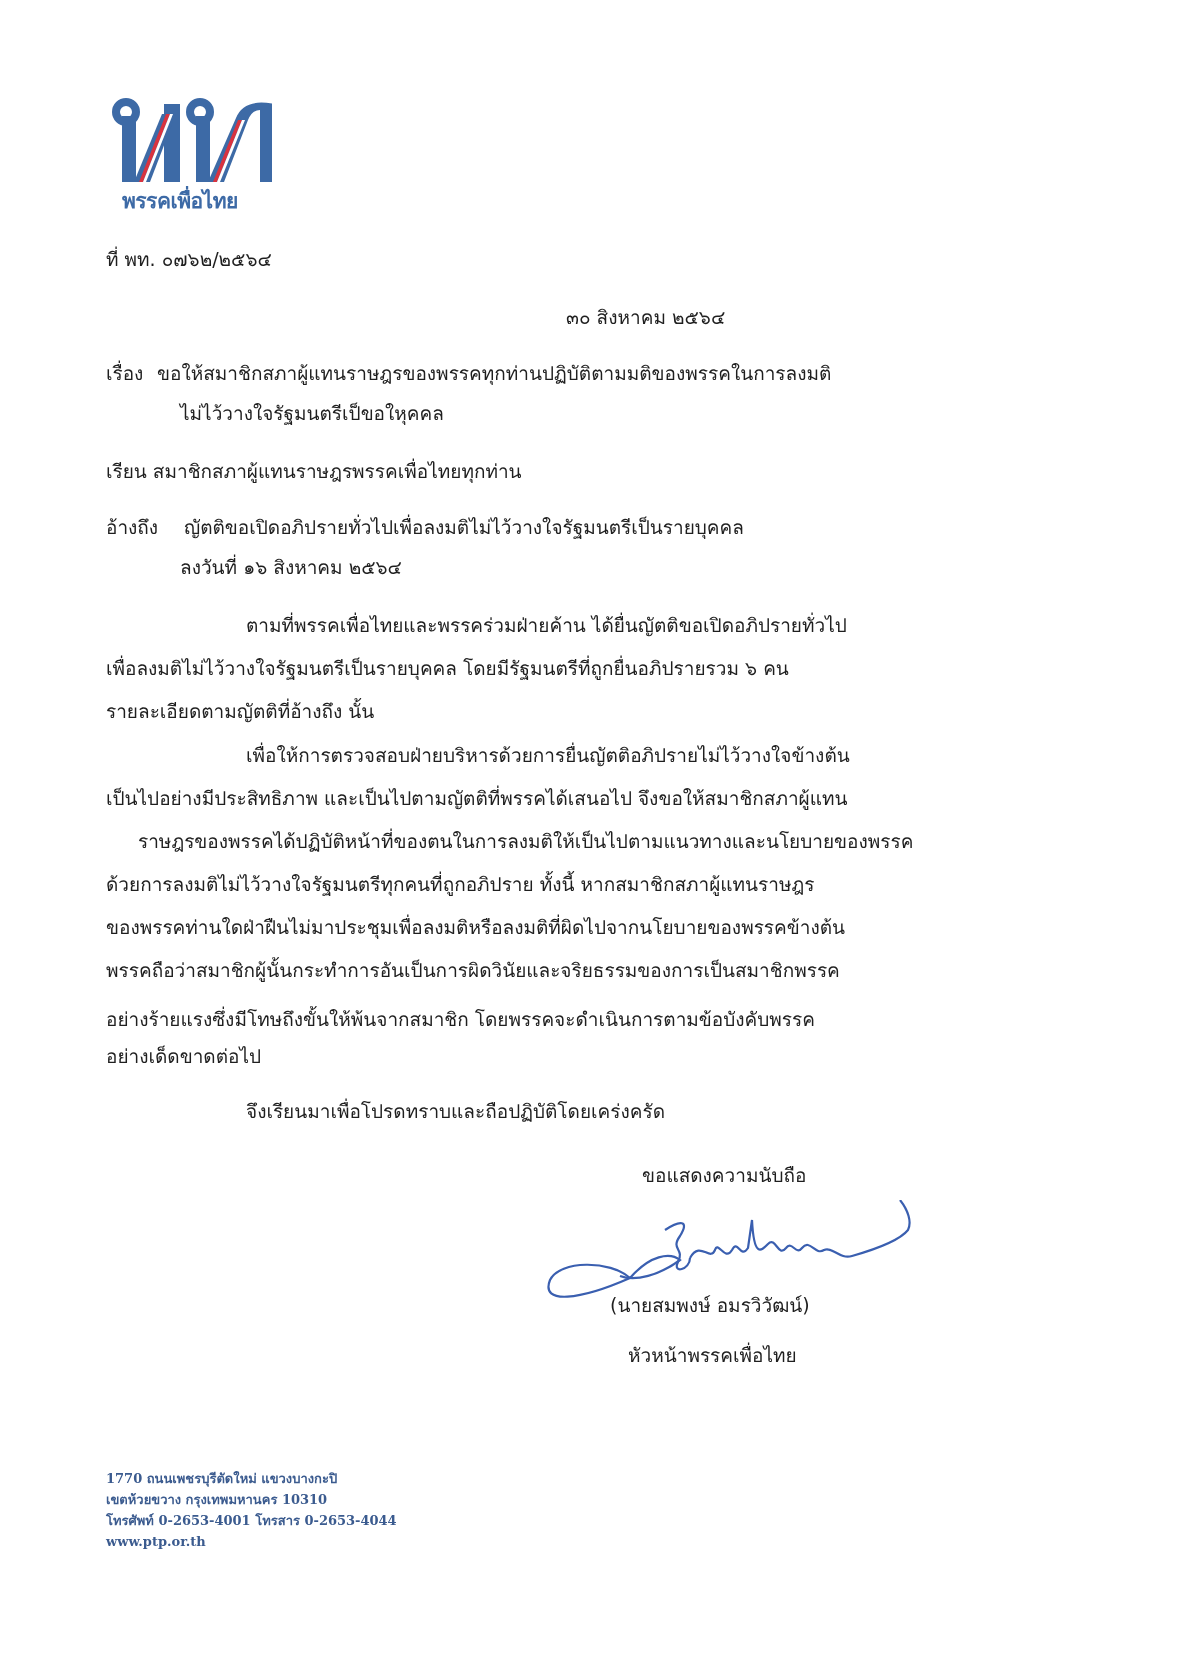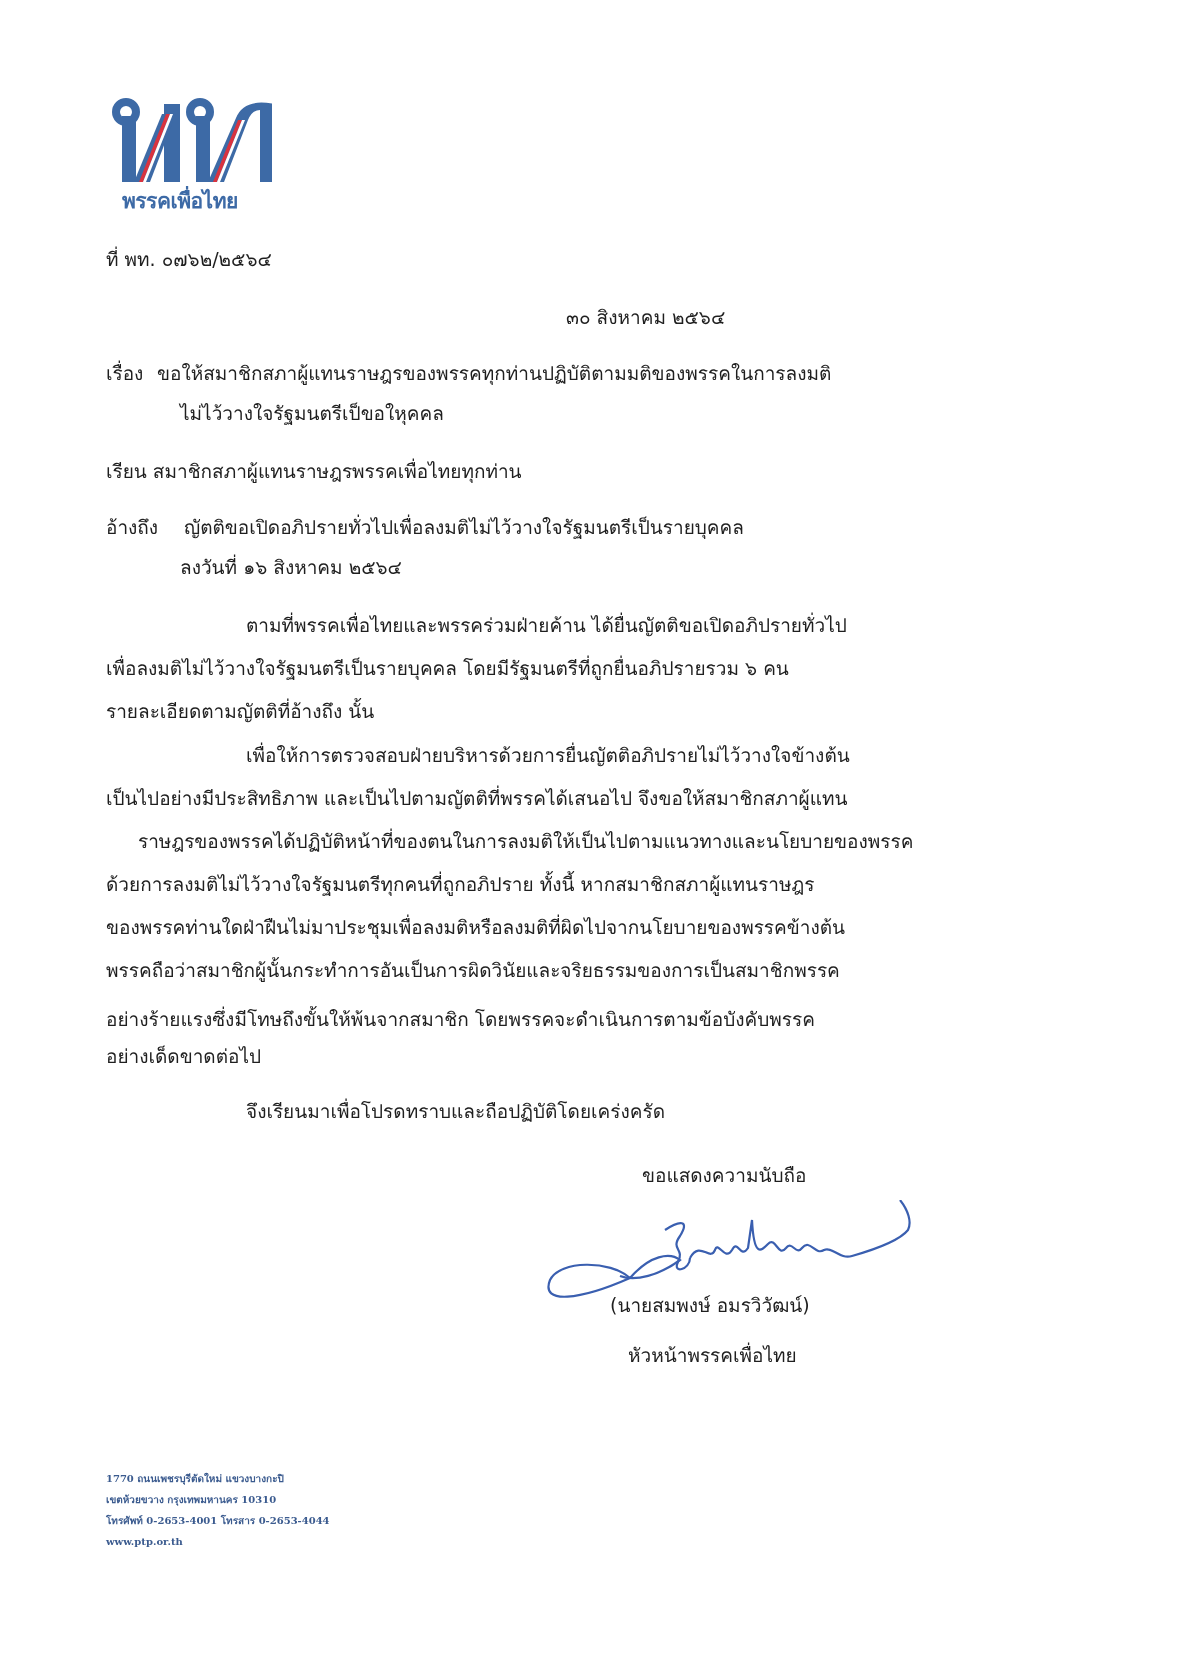--- a/index.html
+++ b/index.html
@@ -75,21 +75,21 @@
       top: 1200px;
       width: 410px;
       height: 110px;
     }
     .footer {
       position: absolute;
       left: 106px;
       top: 1468px;
       font-family: "DejaVu Serif", "Liberation Serif", serif;
       font-weight: bold;
-      font-size: 10px;
+      font-size: 13px;
       line-height: 21px;
       color: #3b5b8f;
     }
     .footer div { white-space: nowrap; }
   </style>
 </head>
 <body>
 
 <div class="page">
 

